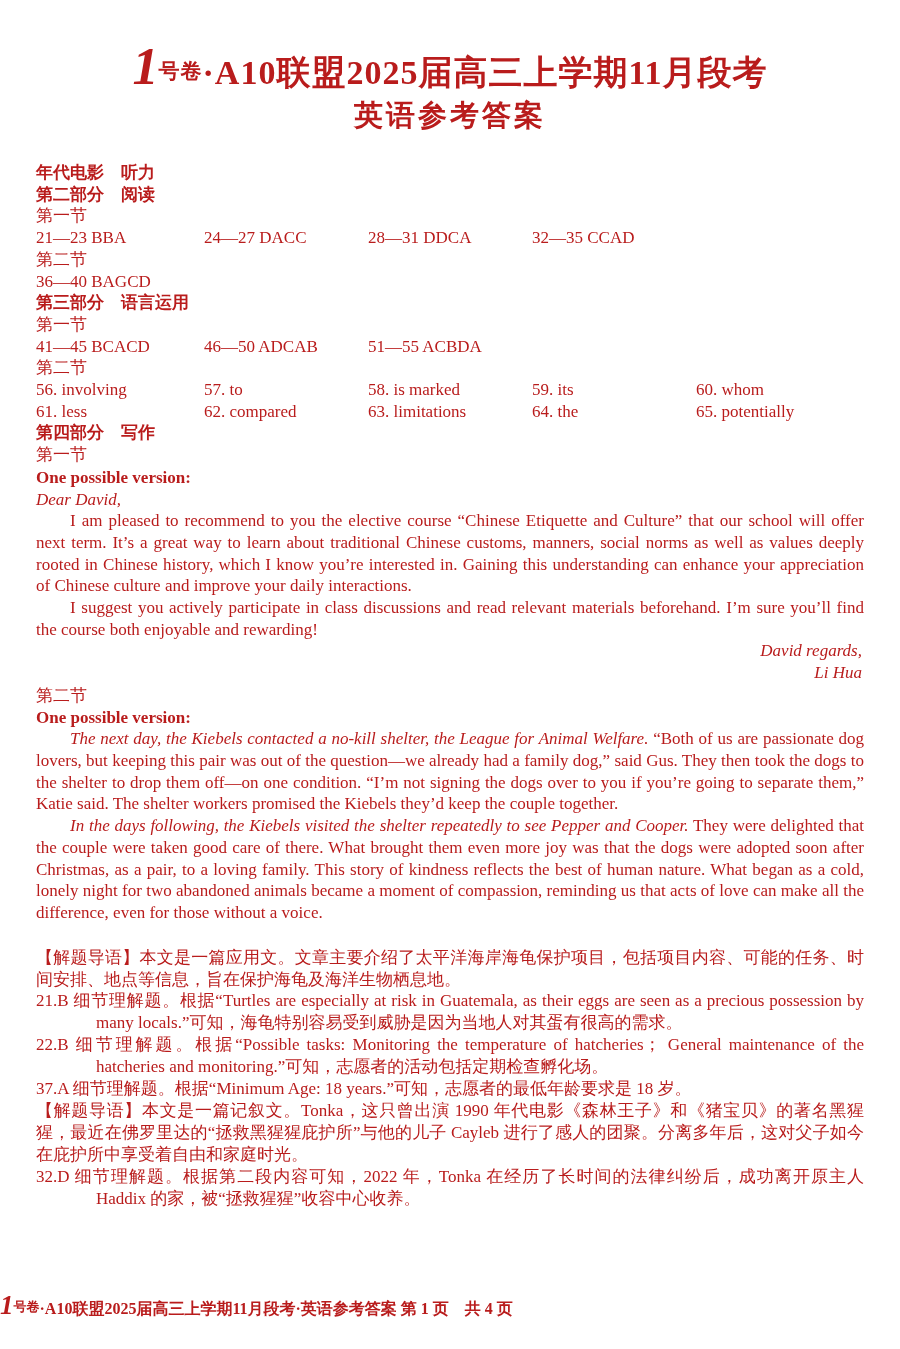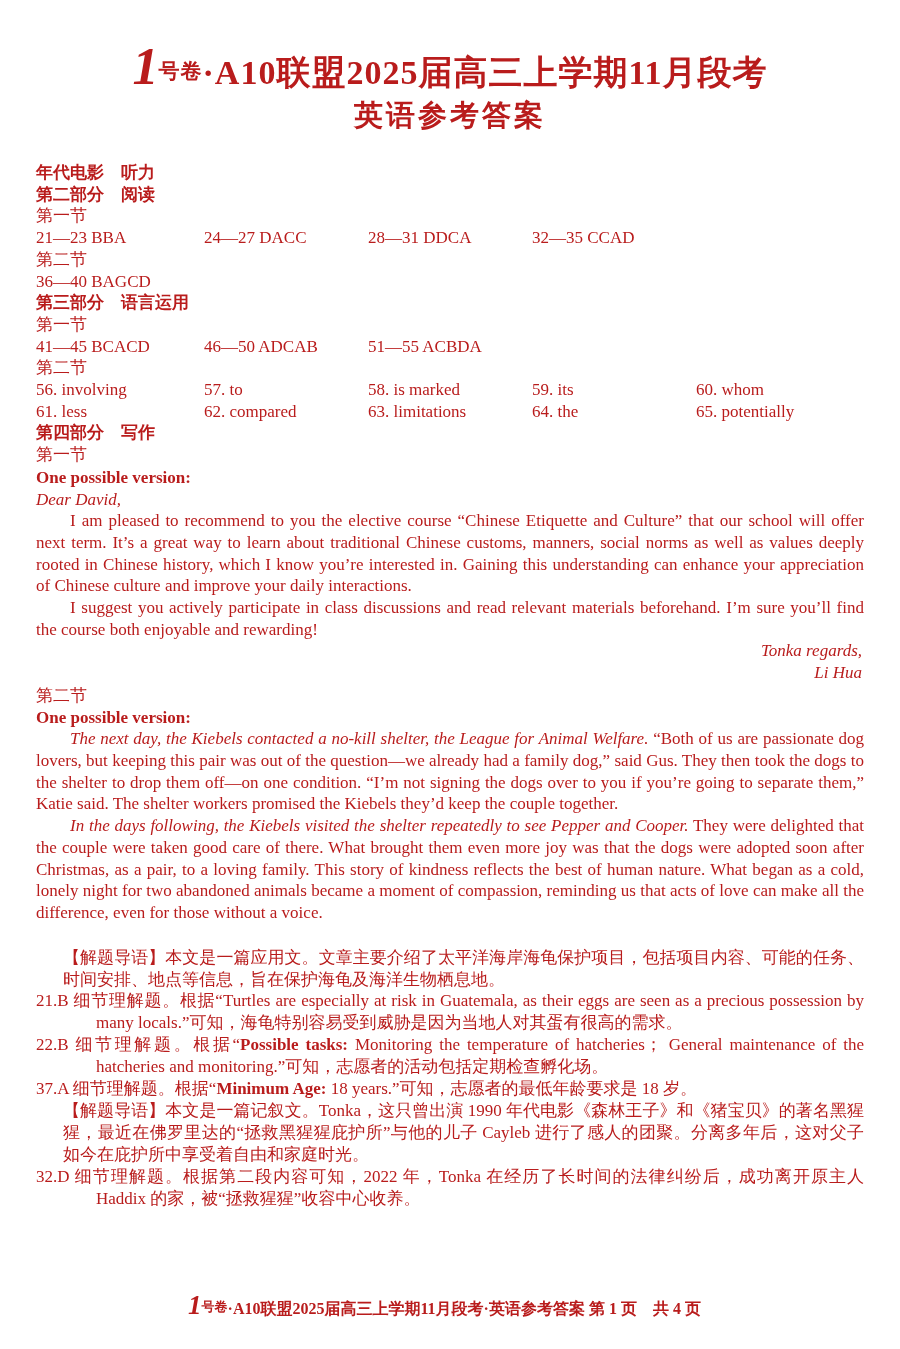--- a/index.html
+++ b/index.html
@@ -26,28 +26,28 @@
 
   
   .writing { font-size:17px; line-height:21.7px; margin-top:1px; }
   .opv { font-weight:700; }
   .ital { font-style:italic; }
   .para { text-align:justify; text-indent:2em; }
   .letter-close { text-align:right; font-style:italic; padding-right:2px; }
 
   
   .analysis { font-size:17px; line-height:21.9px; margin-top:23px; }
-  .a-intro { text-align:justify;margin-left:27px; }
+  .a-intro { text-align:justify; }
   .a-item  { text-align:justify; padding-left:60px; text-indent:-60px; }
-  .b { font-weight:700; }
+  .b { font-weight:400; }
 
   
   .doc-footer {
     position:absolute; left:0; right:11px; bottom:28px;
-    text-align:center; font-size:16px; font-weight:700; white-space:nowrap;
+    text-align:left; font-size:16px; font-weight:700; white-space:nowrap;
   }
   .f-logo-num { font-size:27px; font-weight:900; font-style:italic; }
   .f-logo-chars { font-size:13px; font-weight:700; vertical-align:3px; }
 </style>
 </head>
 <body>
 
 <div class="page">
   <div class="content">
 
@@ -94,21 +94,21 @@
       </div>
       <div class="part-heading">第四部分　写作</div>
       <div class="sec-label">第一节</div>
     </div>
 
     <div class="writing">
       <div class="opv">One possible version:</div>
       <div class="ital">Dear David,</div>
       <p class="para">I am pleased to recommend to you the elective course “Chinese Etiquette and Culture” that our school will offer next term. It’s a great way to learn about traditional Chinese customs, manners, social norms as well as values deeply rooted in Chinese history, which I know you’re interested in. Gaining this understanding can enhance your appreciation of Chinese culture and improve your daily interactions.</p>
       <p class="para">I suggest you actively participate in class discussions and read relevant materials beforehand. I’m sure you’ll find the course both enjoyable and rewarding!</p>
-      <div class="letter-close">Tonka regards,</div>
+      <div class="letter-close">David regards,</div>
       <div class="letter-close">Li Hua</div>
     </div>
 
     <div class="writing">
       <div class="sec-label">第二节</div>
       <div class="opv">One possible version:</div>
       <p class="para"><span class="ital">The next day, the Kiebels contacted a no-kill shelter, the League for Animal Welfare.</span><span> “Both of us are passionate dog lovers, but keeping this pair was out of the question—we already had a family dog,” said Gus. They then took the dogs to the shelter to drop them off—on one condition. “I’m not signing the dogs over to you if you’re going to separate them,” Katie said. The shelter workers promised the Kiebels they’d keep the couple together.</span></p>
       <p class="para"><span class="ital">In the days following, the Kiebels visited the shelter repeatedly to see Pepper and Cooper.</span><span> They were delighted that the couple were taken good care of there. What brought them even more joy was that the dogs were adopted soon after Christmas, as a pair, to a loving family. This story of kindness reflects the best of human nature. What began as a cold, lonely night for two abandoned animals became a moment of compassion, reminding us that acts of love can make all the difference, even for those without a voice.</span></p>
     </div>
 

